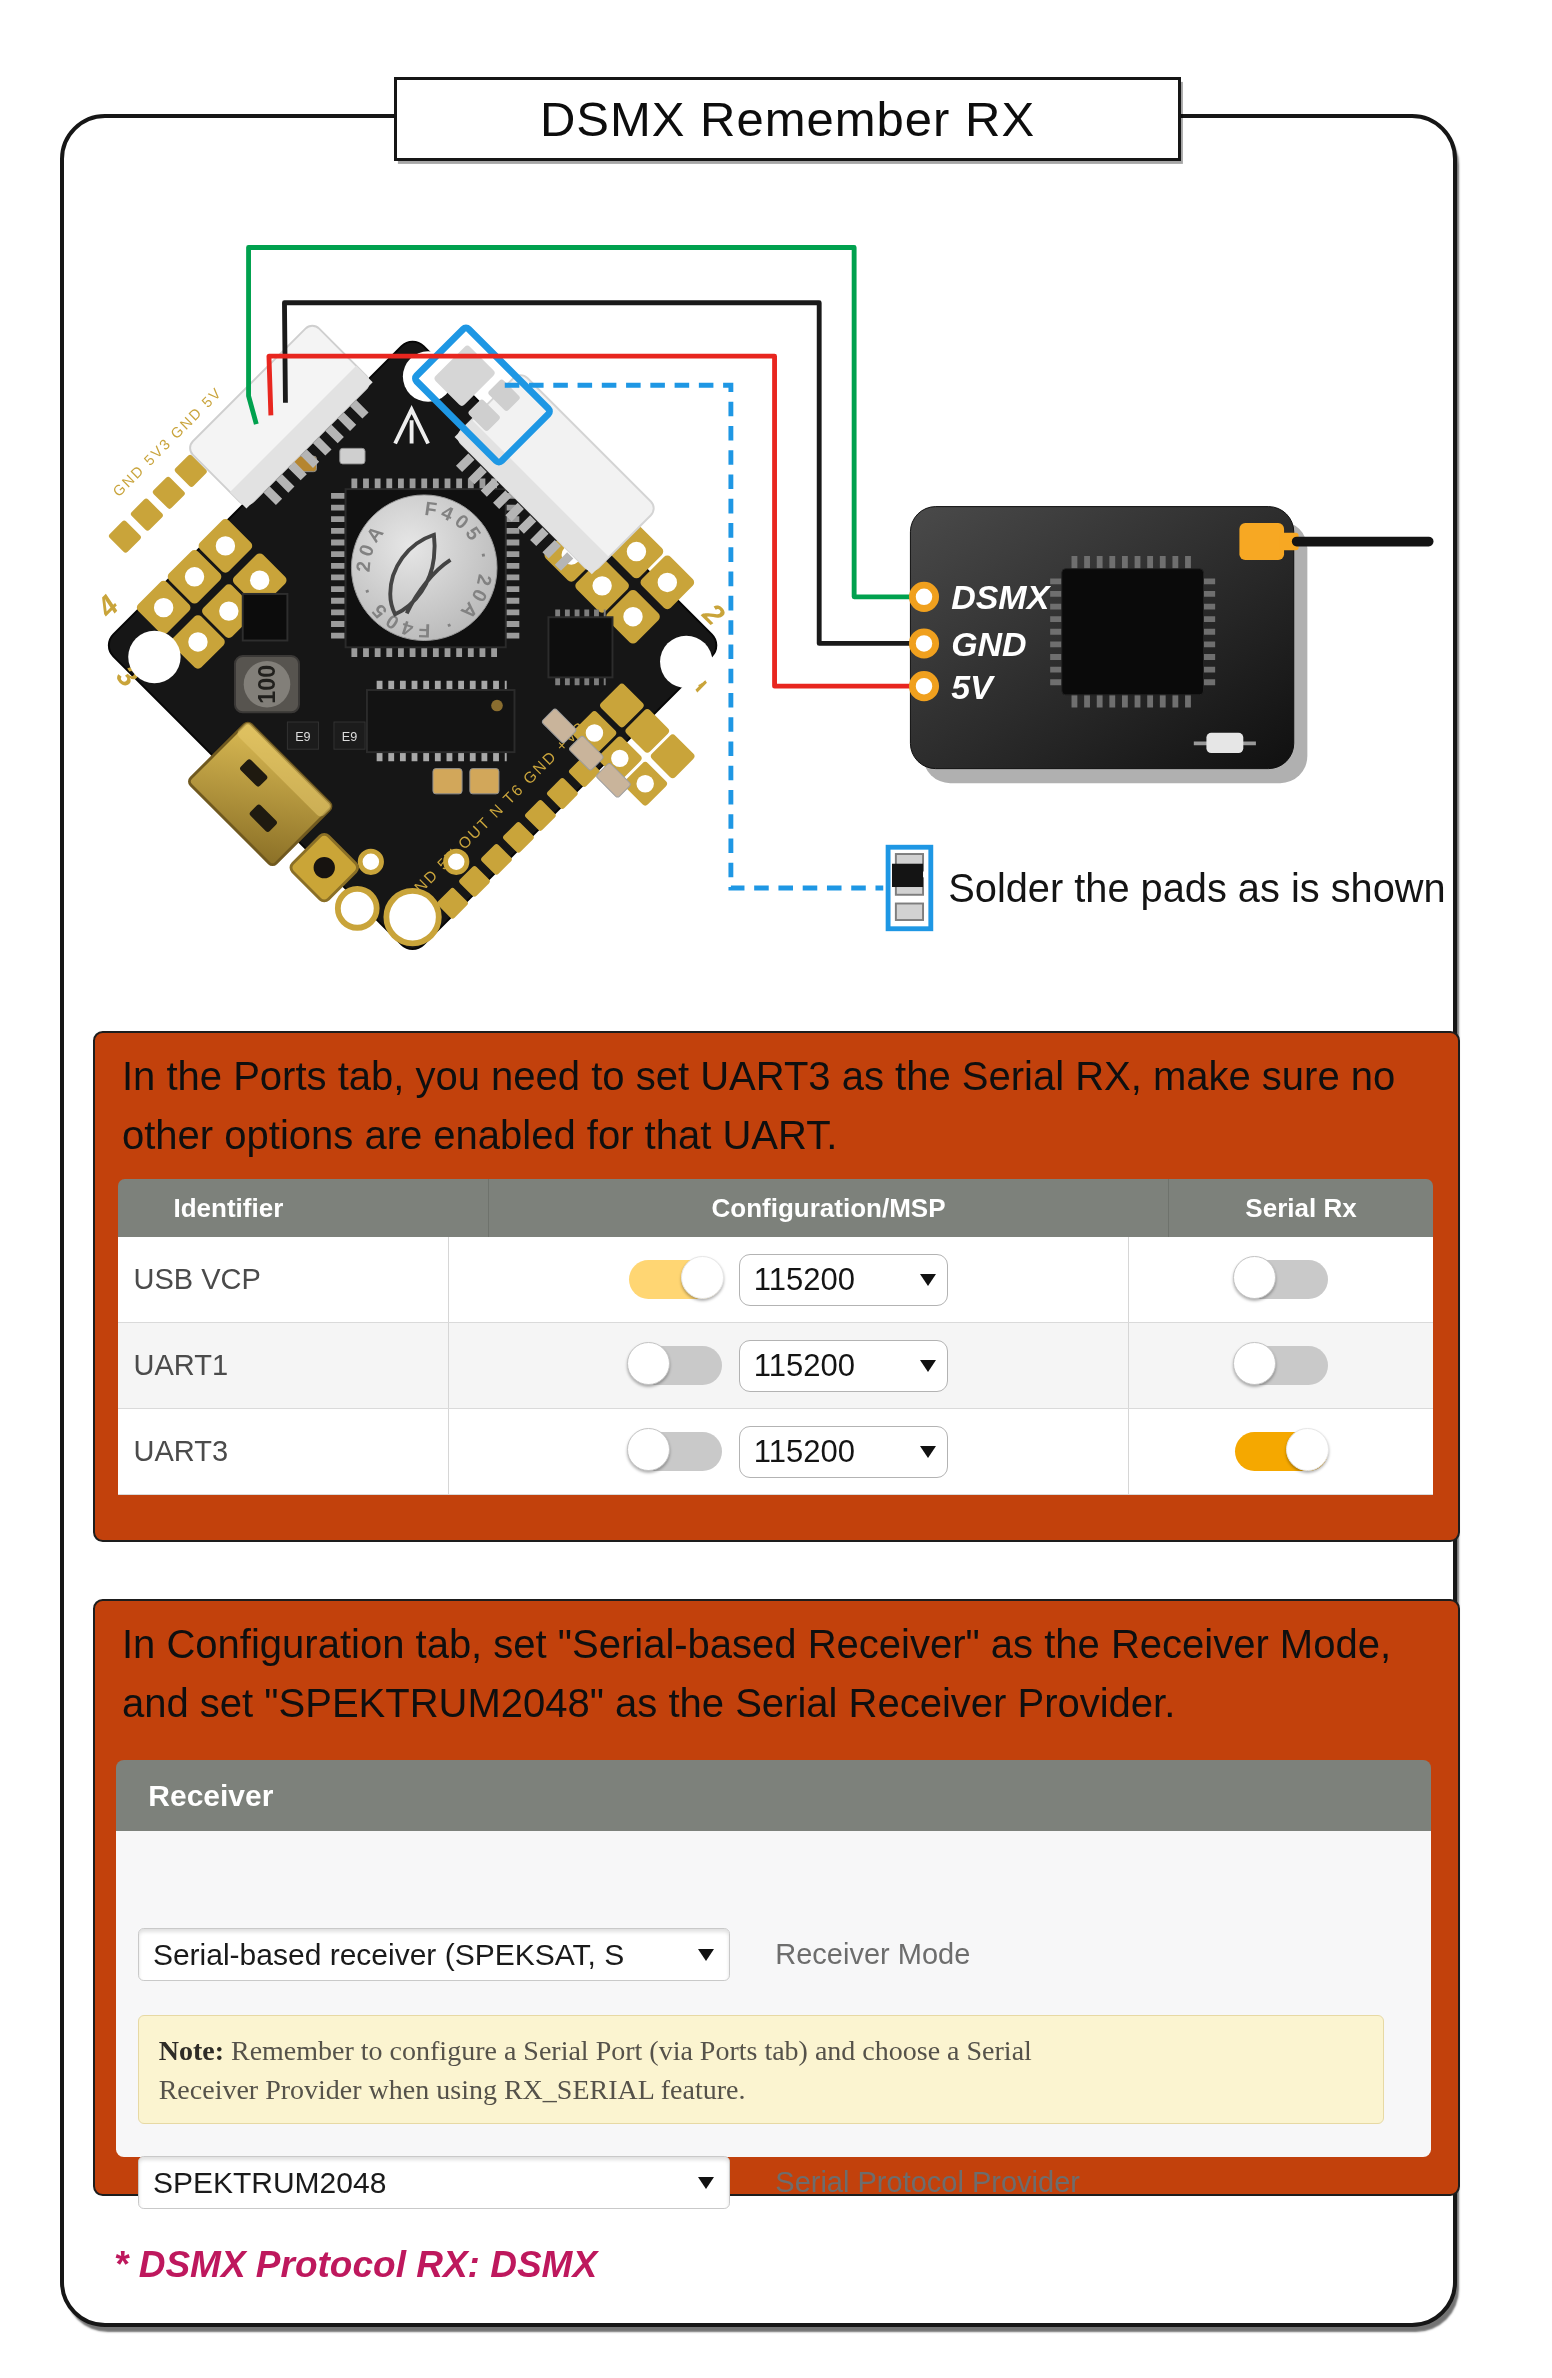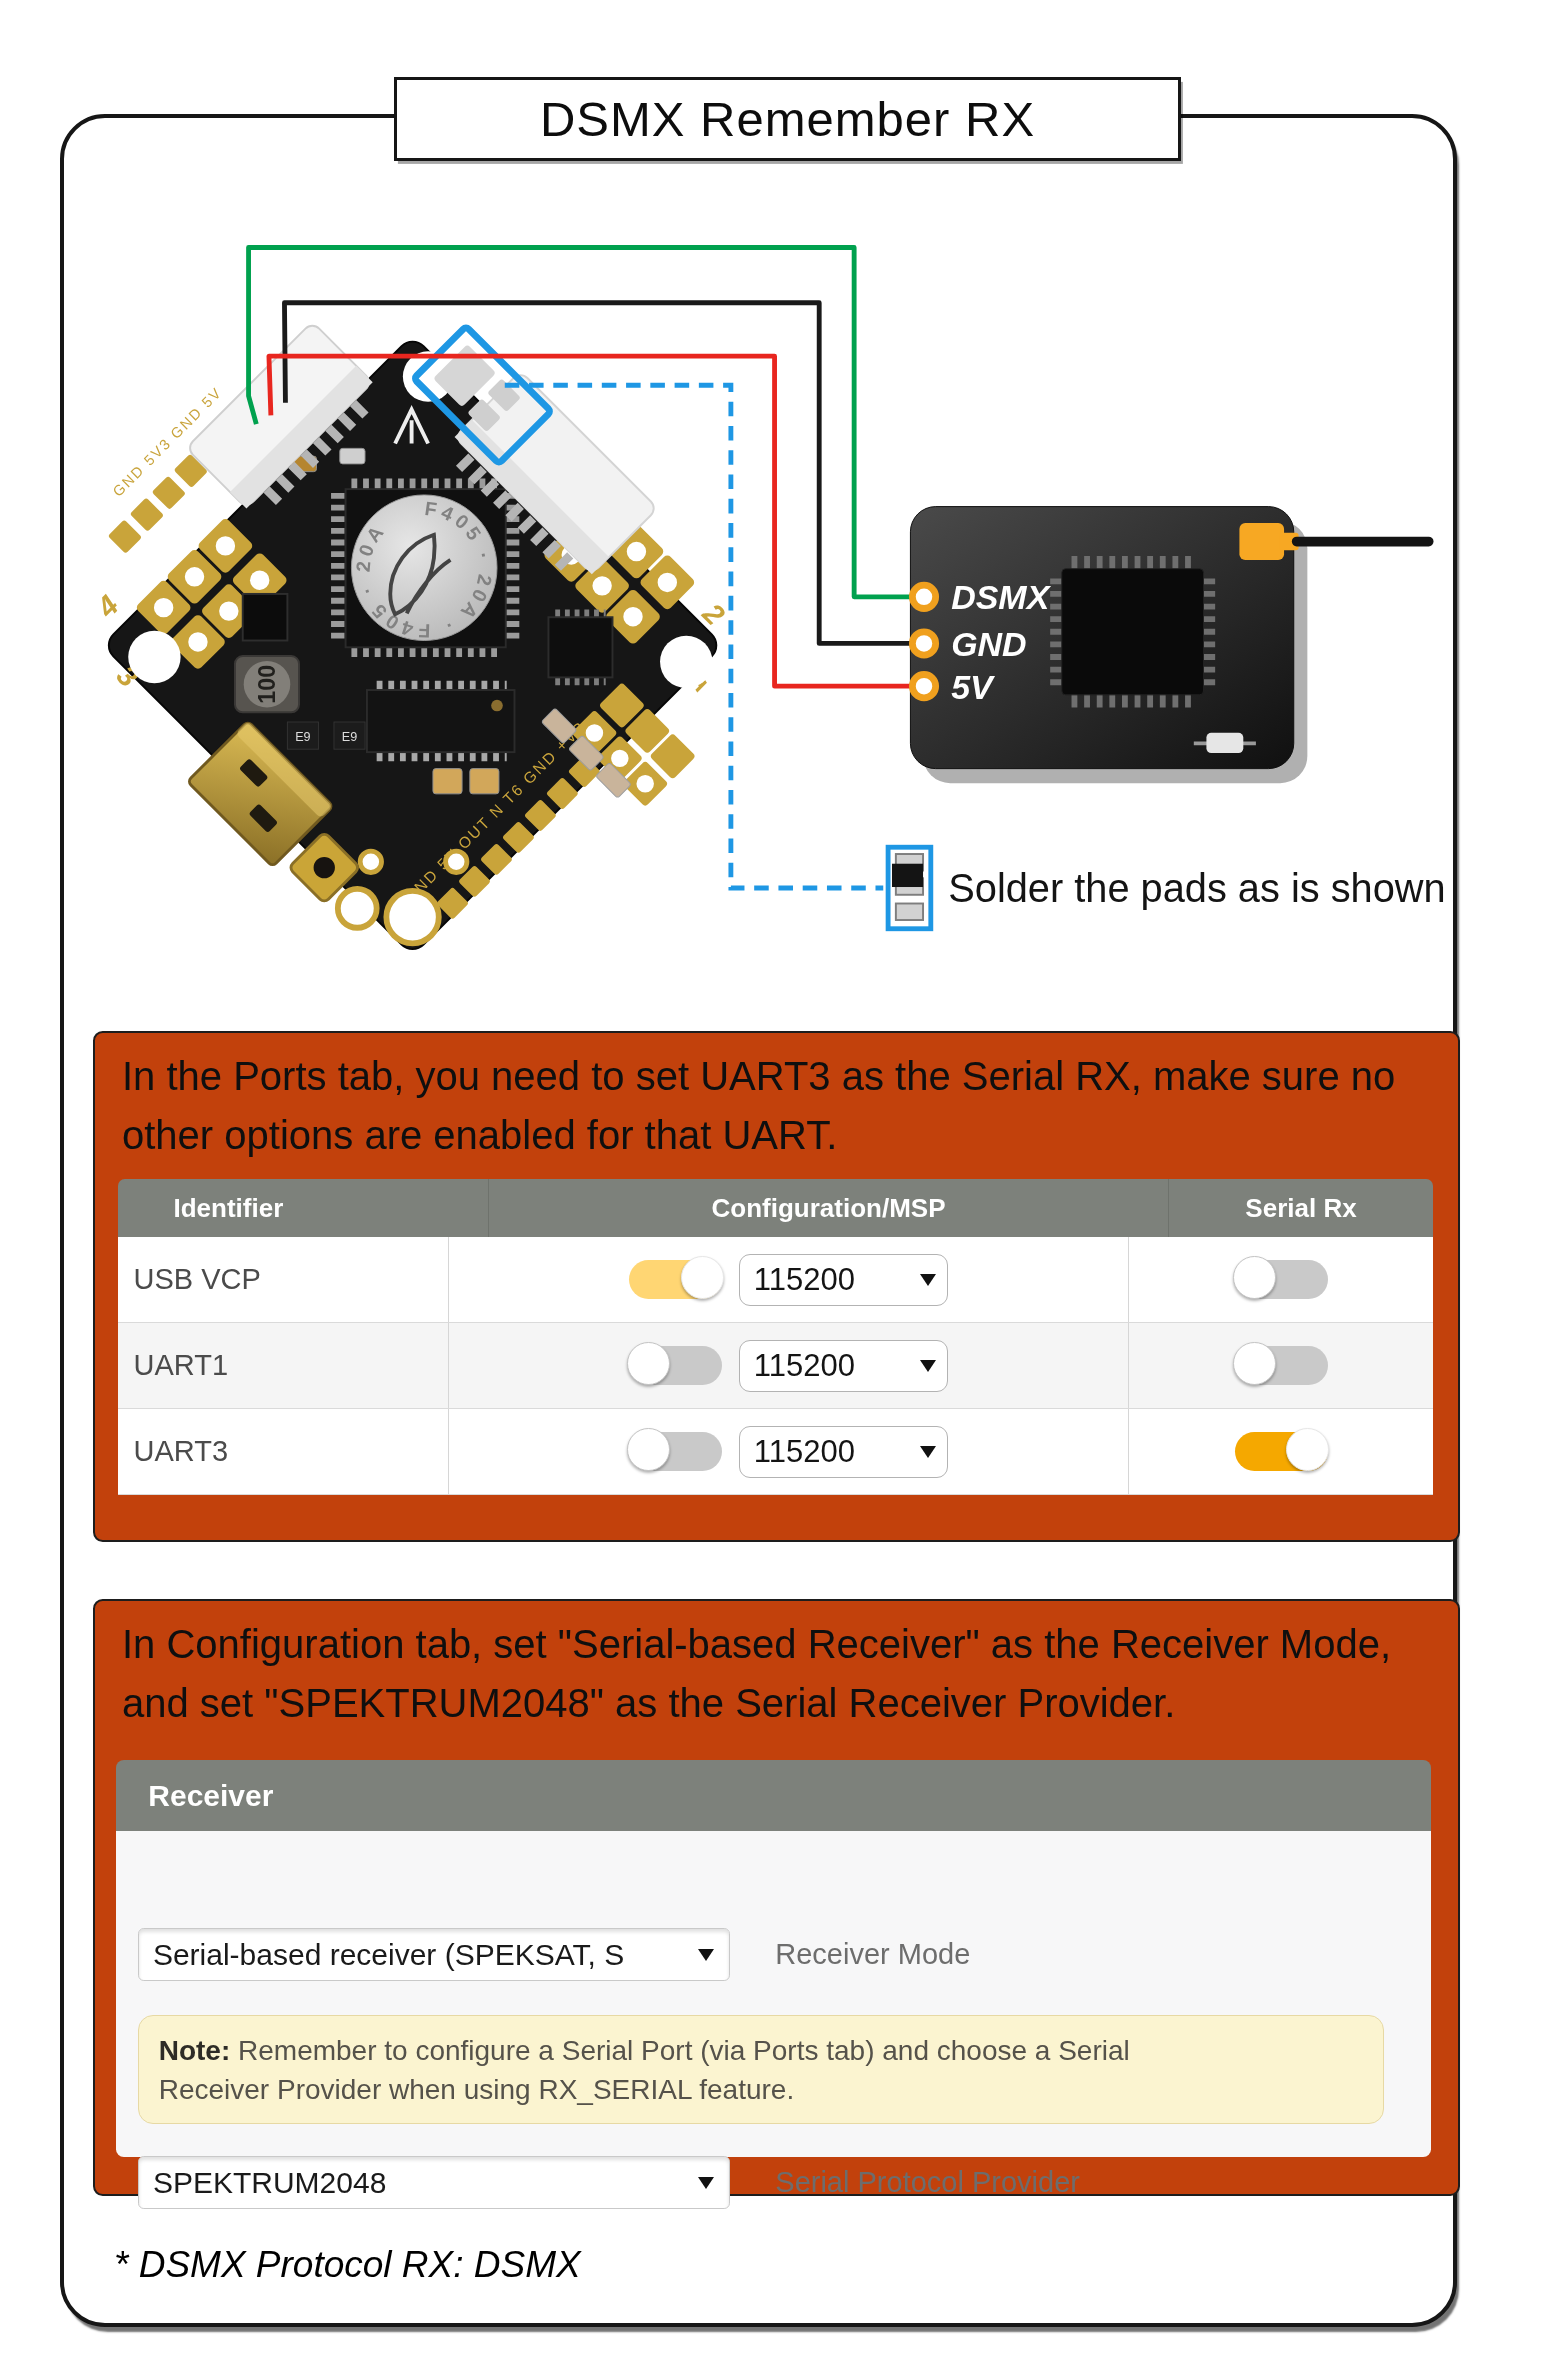--- a/index.html
+++ b/index.html
@@ -61,25 +61,25 @@
               padding-left:32px;color:#fff;font-size:30px;font-weight:bold;}
   .panel-body{position:relative;height:326px;background:#f7f7f8;border-radius:0 0 7.8px 7.8px;}
   .wideselect{position:absolute;left:22px;width:592px;height:53px;background:#fff;border:1.9px solid #c9c9c9;
               border-radius:5.8px;box-sizing:border-box;display:flex;align-items:center;justify-content:space-between;
               padding:0 15.5px 0 13.6px;font-size:30px;color:#1a1a1a;box-shadow:inset 0 2.9px 3.9px rgba(0,0,0,.12);}
   #rxmode{top:97px;} #rxprov{top:325px;}
   .fieldlabel{position:absolute;left:659px;height:53px;display:flex;align-items:center;
               font-size:29px;color:#6d6d6d;}
   #rxmode-label{top:97px;} #rxprov-label{top:325px;}
   .notebox{position:absolute;left:22px;top:184px;width:1246px;height:109px;box-sizing:border-box;
-           background:#fbf4d0;border:1.9px solid #e7d9a4;border-radius:15px;padding:14.6px 19.4px;
-           font-size:28px;line-height:39px;color:#55524a;}
+           background:#fbf4d0;border:1.9px solid #e7d9a4;border-radius:6px;padding:14.6px 19.4px;
+           font-size:28px;line-height:39px;color:#55524a;font-family:Liberation Serif, serif;}
   .notebox b{color:#2e2c26;}
 
-  .footnote{position:absolute;left:114px;top:2244px;font-size:37px;font-style:italic;color:#000000;z-index:4;}
+  .footnote{position:absolute;left:114px;top:2244px;font-size:37px;font-style:italic;color:#be185d;z-index:4;font-weight:bold;}
 </style>
 </head>
 <body>
 
 <div id="page">
 
   <div class="shell"></div>
 
   <div class="title-box">
     <span>DSMX Remember RX</span>

